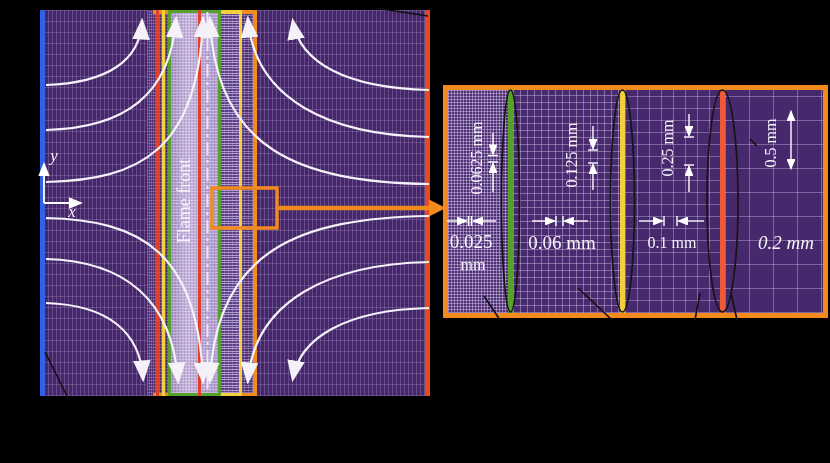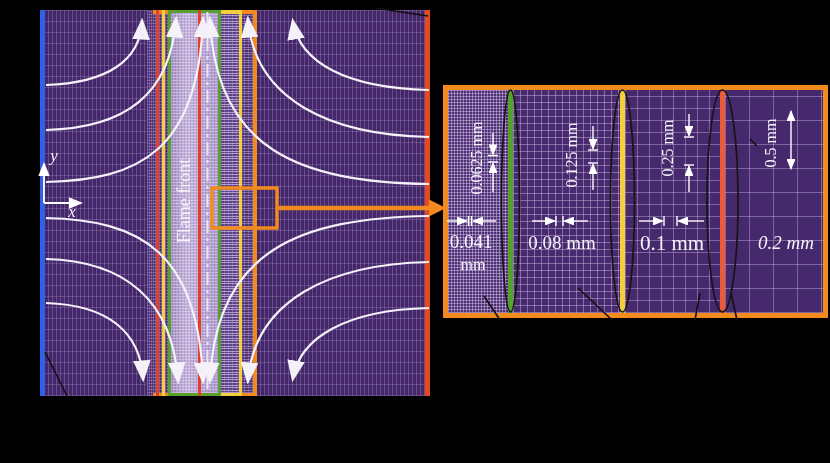--- a/index.html
+++ b/index.html
@@ -190,19 +190,19 @@
   <div class="lbl rot" style="left:184px;top:201px;font-size:18px;">Flame front</div>
 
   <div class="lbl ctr" style="left:54px;top:156px;font-size:17px;font-style:italic;">y</div>
   <div class="lbl ctr" style="left:72px;top:212px;font-size:17px;font-style:italic;">x</div>
 
   <div class="lbl rot" style="left:477px;top:158px;font-size:16px;">0.0625 mm</div>
   <div class="lbl rot" style="left:572px;top:155px;font-size:16px;">0.125 mm</div>
   <div class="lbl rot" style="left:668px;top:148px;font-size:16px;">0.25 mm</div>
   <div class="lbl rot" style="left:771px;top:143px;font-size:16px;">0.5 mm</div>
 
-  <div class="lbl ctr" style="left:471px;top:242px;font-size:19px;">0.041</div>
+  <div class="lbl ctr" style="left:471px;top:242px;font-size:19px;">0.025</div>
   <div class="lbl ctr" style="left:473px;top:265px;font-size:16px;">mm</div>
-  <div class="lbl ctr" style="left:562px;top:243px;font-size:19px;">0.08 mm</div>
-  <div class="lbl ctr" style="left:672px;top:243px;font-size:21px;">0.1 mm</div>
+  <div class="lbl ctr" style="left:562px;top:243px;font-size:19px;">0.06 mm</div>
+  <div class="lbl ctr" style="left:672px;top:243px;font-size:16px;">0.1 mm</div>
   <div class="lbl ctr" style="left:786px;top:243px;font-size:19px;font-style:italic;">0.2 mm</div>
 
 </div>
 
 </body></html>

